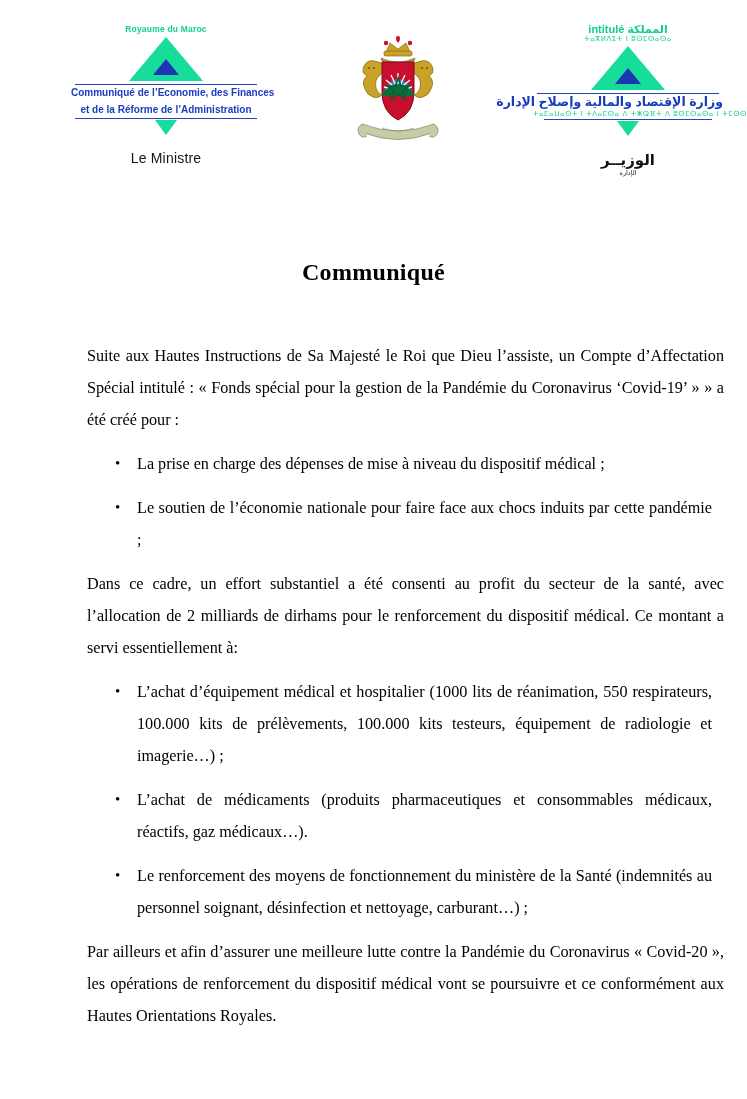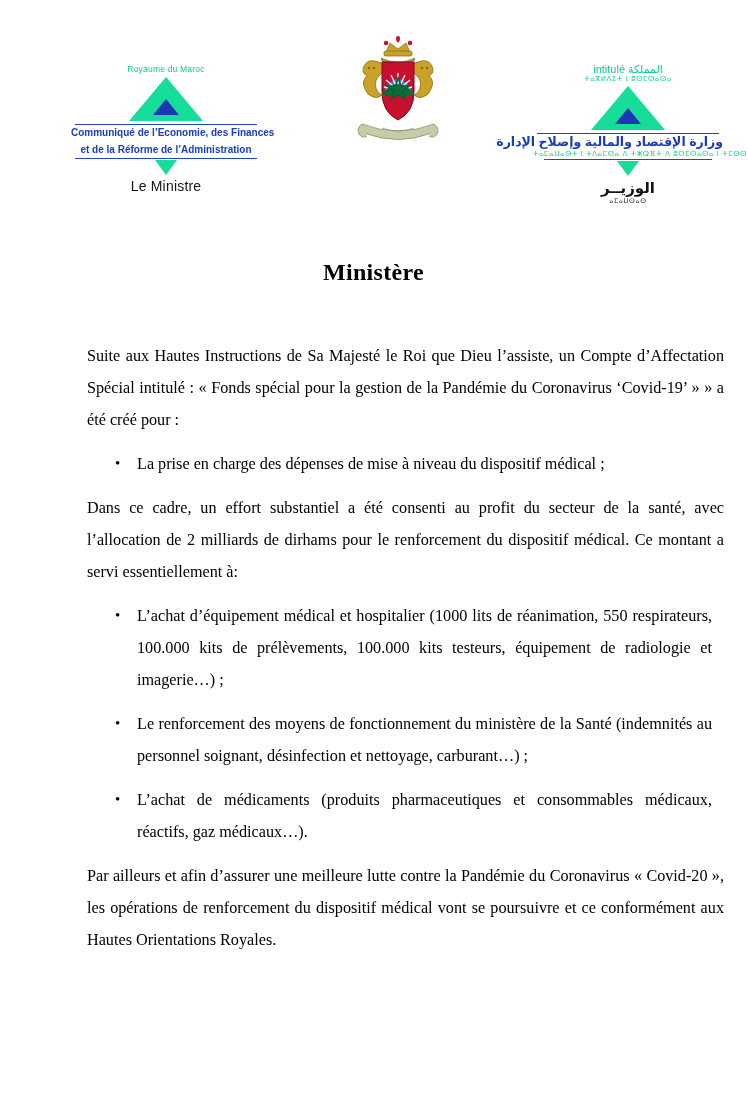--- a/index.html
+++ b/index.html
@@ -28,27 +28,26 @@
     position: absolute;
     top: 24px;
     width: 190px;
     text-align: center;
   }
   .logo-fr { left: 71px; }
   .logo-ar { left: 533px; }
 
   .logo-top-label {
     font-family: "Liberation Sans", "DejaVu Sans", sans-serif;
-    font-weight: normal;
+    font-weight: bold;
     font-size: 8.5px;
     color: #12CE93;
     letter-spacing: 0.2px;
     line-height: 11px;
     white-space: nowrap;
-    margin-top: 40px;
   }
   .logo-top-label.ar {
     font-size: 11px;
     letter-spacing: 0;
     direction: rtl;
   }
   .logo-tifinagh {
     font-family: "DejaVu Sans", sans-serif;
     font-size: 7px;
     color: #12CE93;
@@ -113,21 +112,21 @@
     margin: 1px auto 0 auto;
     border-left: 11px solid transparent;
     border-right: 11px solid transparent;
     border-top: 15px solid #17DD9A;
   }
 
   .logo-role {
     font-family: "Liberation Sans", "DejaVu Sans", sans-serif;
     font-size: 14px;
     color: #141414;
-    margin-top: 3px;
+    margin-top: 15px;
     letter-spacing: 0.2px;
     white-space: nowrap;
   }
   .logo-role.ar {
     font-size: 15px;
     font-weight: bold;
     direction: rtl;
     letter-spacing: 1px;
   }
 
@@ -267,36 +266,37 @@
     <div class="mark">
       <div class="tri-big"></div>
       <div class="tri-small"></div>
     </div>
     <div class="rule"></div>
     <div class="logo-name ar">وزارة الإقتصاد والمالية وإصلاح الإدارة</div>
     <div class="logo-tifinagh">ⵜⴰⵎⴰⵡⴰⵙⵜ ⵏ ⵜⴷⴰⵎⵙⴰ ⴷ ⵜⵥⵕⴼⵜ ⴷ ⵓⵙⵎⵙⴰⵙⴰ ⵏ ⵜⵎⵙⵙⵓⴳⵓⵔⵜ</div>
     <div class="rule short"></div>
     <div class="tri-down"></div>
     <div class="logo-role ar">الوزيــر</div>
-    <div class="logo-tifinagh dark">ⴰⵎⴰⵡⵙⴰⵙ</div>
+    <div class="logo-tifinagh dark">الإدارة</div>
   </div>
 </div>
 
-<h1 class="doc-title">Ministère</h1>
+<h1 class="doc-title">Communiqué</h1>
 
 <div class="content">
 
   <p class="para">Suite aux Hautes Instructions de Sa Majesté le Roi que Dieu l’assiste, un Compte d’Affectation Spécial intitulé : « Fonds spécial pour la gestion de la Pandémie du Coronavirus ‘Covid-19’ » » a été créé pour :</p>
 
   <ul class="bullets">
     <li>La prise en charge des dépenses de mise à niveau du dispositif médical ;</li>
+    <li>Le soutien de l’économie nationale pour faire face aux chocs induits par cette pandémie ;</li>
   </ul>
 
   <p class="para">Dans ce cadre, un effort substantiel a été consenti au profit du secteur de la santé, avec l’allocation de 2 milliards de dirhams pour le renforcement du dispositif médical. Ce montant a servi essentiellement à:</p>
 
   <ul class="bullets">
     <li>L’achat d’équipement médical et hospitalier (1000 lits de réanimation, 550 respirateurs, 100.000  kits de prélèvements, 100.000 kits testeurs, équipement de radiologie et imagerie…) ;</li>
+    <li>L’achat de médicaments (produits pharmaceutiques et consommables médicaux, réactifs, gaz médicaux…).</li>
     <li>Le renforcement des moyens de fonctionnement du ministère de la Santé (indemnités au personnel soignant, désinfection et nettoyage, carburant…) ;</li>
-    <li>L’achat de médicaments (produits pharmaceutiques et consommables médicaux, réactifs, gaz médicaux…).</li>
   </ul>
 
   <p class="para">Par ailleurs et afin d’assurer une meilleure lutte contre la Pandémie du Coronavirus « Covid-20 », les opérations de renforcement du dispositif médical vont se poursuivre et ce conformément aux Hautes Orientations Royales.</p>
 </div>
 
 </body></html>

